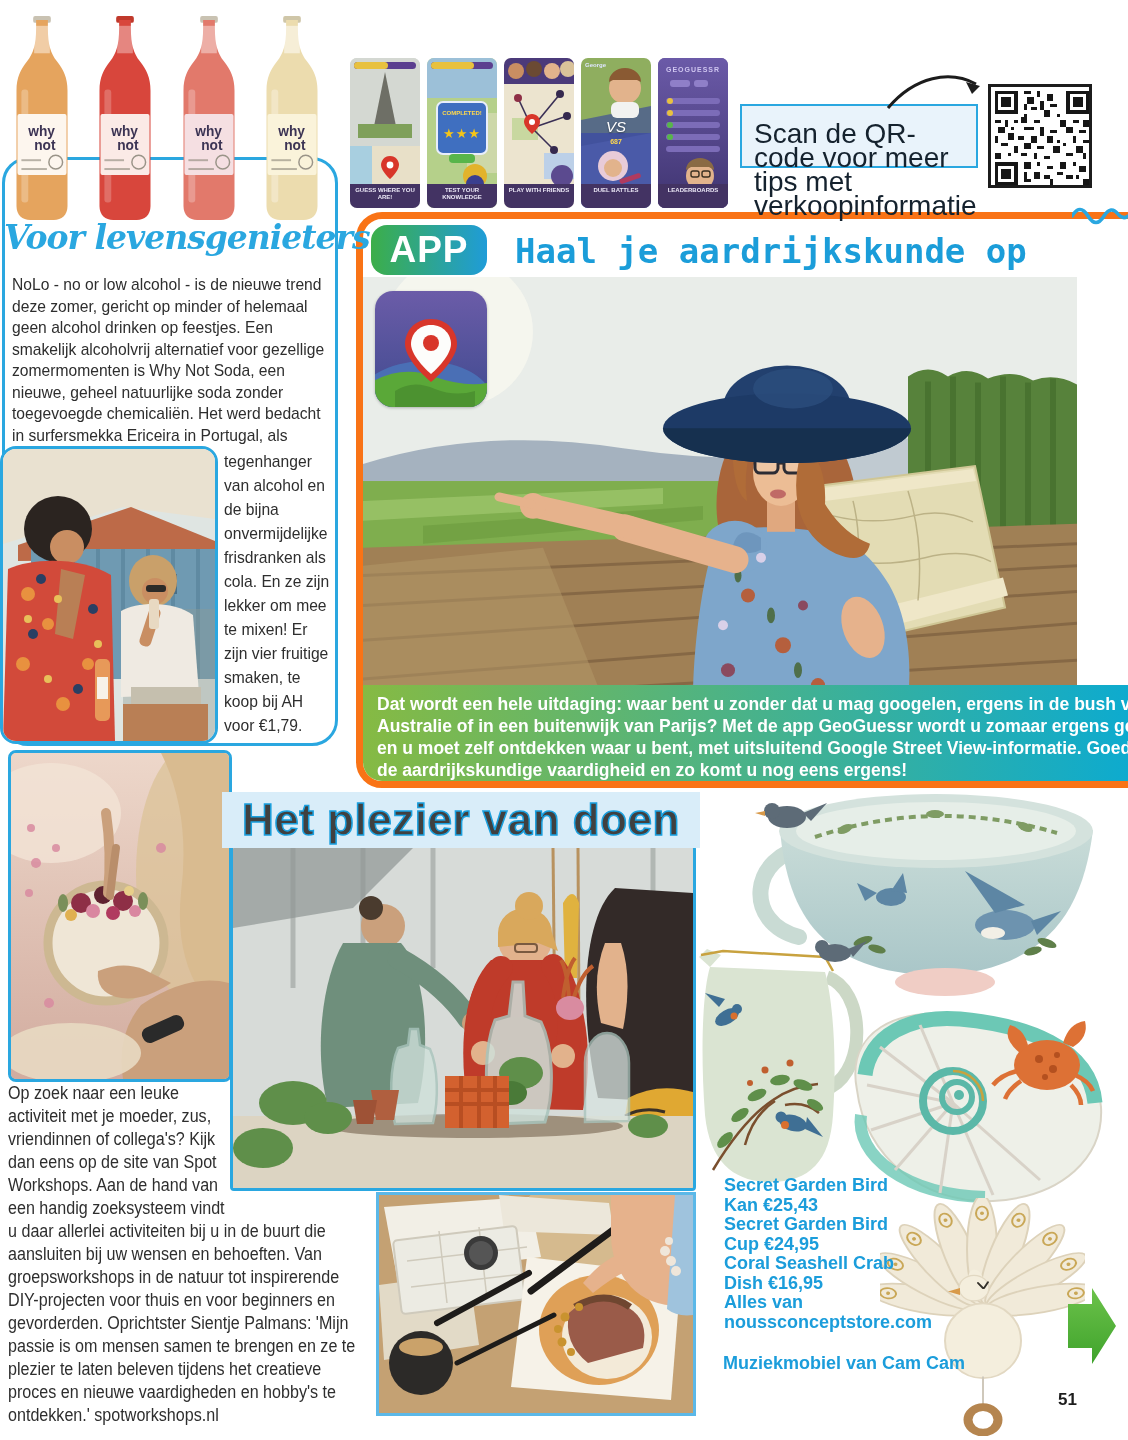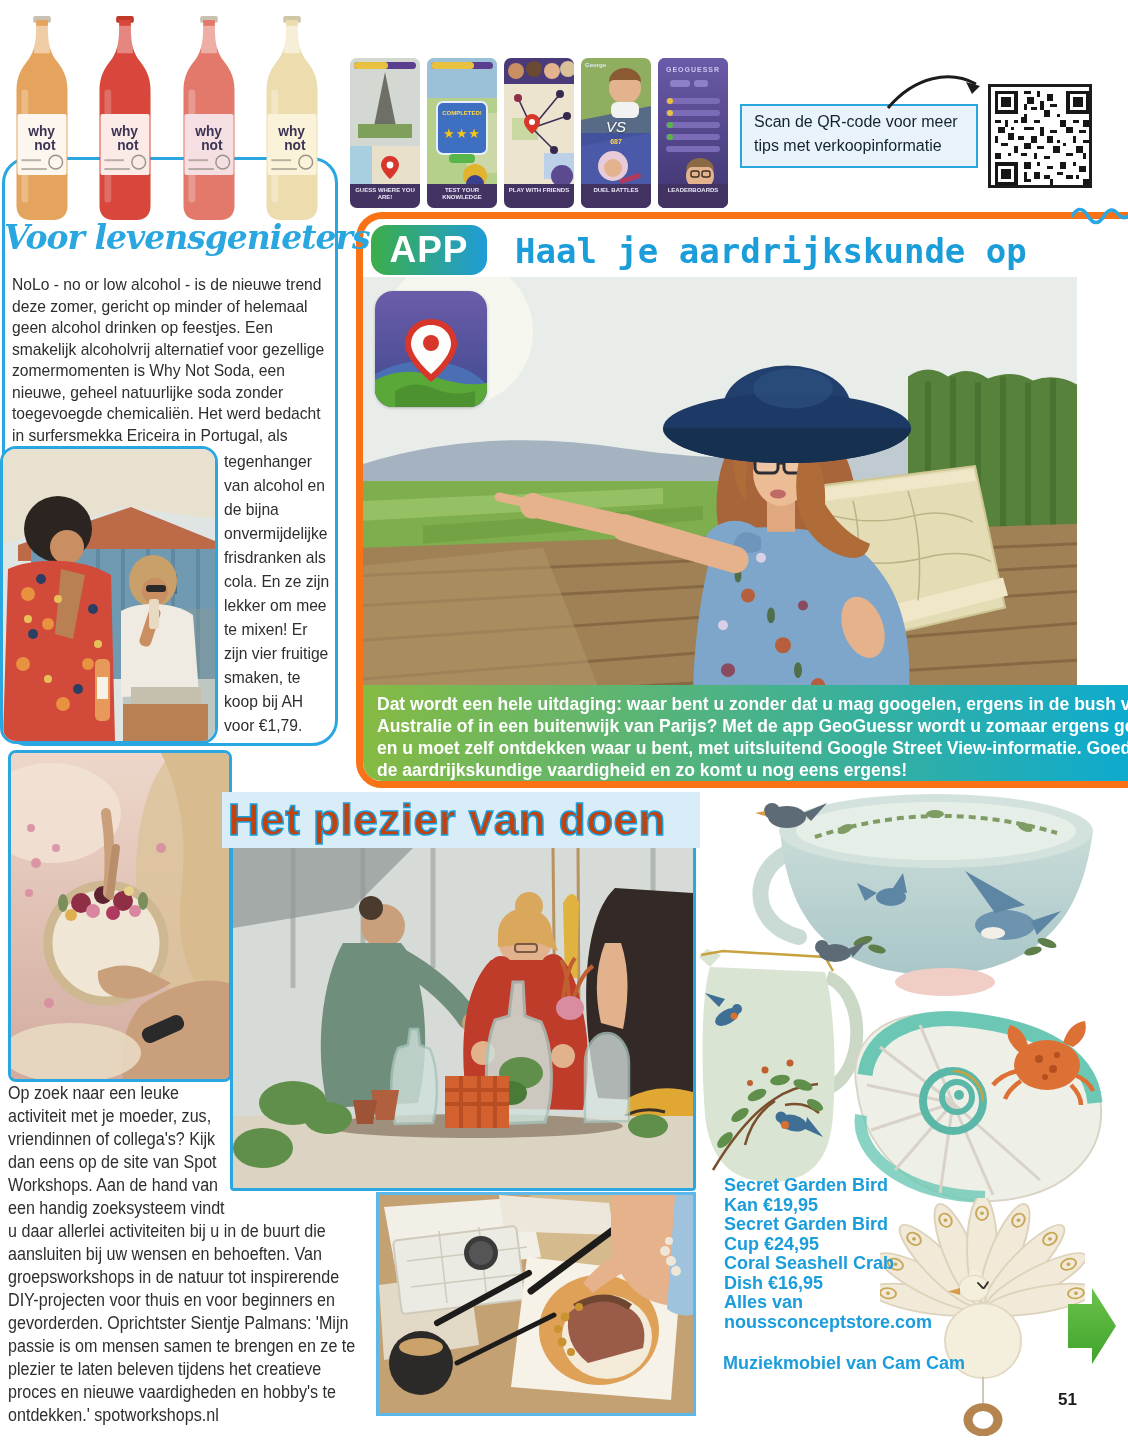--- a/index.html
+++ b/index.html
@@ -25,21 +25,21 @@
   
   .shots{left:350px;top:58px;width:380px;height:152px;display:flex;gap:7px;z-index:2;}
   .shot{position:relative;width:70px;height:150px;border-radius:7px;overflow:hidden;flex:none;}
   .shot .cap{position:absolute;left:0;right:0;bottom:0;height:21px;background:#433363;color:#ece8f7;
              font-size:6px;font-weight:bold;text-align:center;padding-top:3px;line-height:7px;}
   .pill{position:absolute;left:4px;right:4px;top:4px;height:7px;border-radius:4px;background:#5b3f8f;}
   .pill i{display:block;width:55%;height:100%;border-radius:4px;background:#e8c13f;}
 
   
   .qr-box{left:740px;top:104px;width:238px;height:64px;background:#e9f3fb;border:2px solid #2aa7e0;
-          box-sizing:border-box;padding:4px 12px;font-size:16px;line-height:24px;color:#15222e;z-index:2;}
+          box-sizing:border-box;padding:16px 12px;font-size:28px;line-height:24px;color:#15222e;z-index:2;}
   .qr-code{left:988px;top:84px;width:104px;height:104px;background:#fff;border:3px solid #1c1c1c;
            box-sizing:border-box;padding:4px;z-index:2;}
   .qr-arrow{left:880px;top:66px;width:110px;height:45px;z-index:2;}
 
   
   .feature{left:356px;top:212px;width:864px;height:576px;border:7px solid #f97316;border-radius:26px;
            overflow:hidden;background:#fff;box-sizing:border-box;z-index:1;}
   .app-badge{position:absolute;left:8px;top:6px;width:116px;height:50px;border-radius:16px;
              background:linear-gradient(90deg,#3cae49,#1f9cd8);color:#fff;font-weight:bold;font-size:37px;
              display:flex;align-items:center;justify-content:center;letter-spacing:1px;}
@@ -47,22 +47,22 @@
              font-size:34px;color:#1b9dd9;white-space:nowrap;}
   .photo-wrap{position:absolute;left:0;top:58px;width:714px;height:422px;}
   .app-icon{position:absolute;left:12px;top:72px;width:112px;height:116px;border-radius:18px;overflow:hidden;
             box-shadow:0 1px 3px rgba(0,0,0,.25);}
   .feature-cap{position:absolute;left:0;right:0;bottom:0;height:96px;box-sizing:border-box;
                background:linear-gradient(90deg,#86ba43,#00a9de);color:#fff;font-weight:bold;
                font-size:17.5px;line-height:22px;padding:8px 14px;}
   .wave{left:1072px;top:200px;width:56px;height:32px;z-index:2;}
 
   
-  .plezier{left:222px;top:792px;width:478px;height:56px;background:#d9edf9;color:#c2410c;
-           font-weight:bold;font-size:44px;letter-spacing:.5px;line-height:56px;padding-left:6px;
+  .plezier{left:222px;top:792px;width:478px;height:56px;background:#d9edf9;color:#404040;
+           font-weight:bold;font-size:44px;letter-spacing:.5px;line-height:56px;padding-left:20px;
            box-sizing:border-box;-webkit-text-stroke:1.5px #1aa0df;white-space:nowrap;z-index:2;}
   .flower-photo{left:8px;top:750px;width:218px;height:326px;border:3px solid #2aa7e0;border-radius:8px;
                 overflow:hidden;z-index:1;background:#e3c9bd;}
   .workshop-photo{left:230px;top:845px;width:460px;height:340px;border:3px solid #2aa7e0;border-radius:4px;
                   overflow:hidden;z-index:1;background:#d7dbd8;}
   .ws-body{left:8px;top:1082px;width:389px;font-size:17.5px;line-height:23px;z-index:2;}
   .ws-body .spacer{float:right;width:145px;height:134px;}
 
   
   .ceramics{left:695px;top:785px;width:410px;height:420px;z-index:1;}
@@ -684,21 +684,21 @@
             <path d="M326,296 q-12,8 -16,18"></path>
           <path d="M380,290 q14,6 18,16"></path>
             <path d="M376,300 q10,10 10,20"></path>
         </g>
       </g>
     </g>
   </svg>
 
   <div class="abs prod-lines">
     <div>Secret Garden Bird</div>
-    <div>Kan €19,95</div>
+    <div>Kan €25,43</div>
     <div>Secret Garden Bird</div>
     <div>Cup €24,95</div>
     <div>Coral Seashell Crab</div>
     <div>Dish €16,95</div>
     <div>Alles van</div>
     <div>noussconceptstore.com</div>
   </div>
 
   <div class="abs paint-photo">
     <svg width="314" height="218" viewBox="0 0 314 218">

